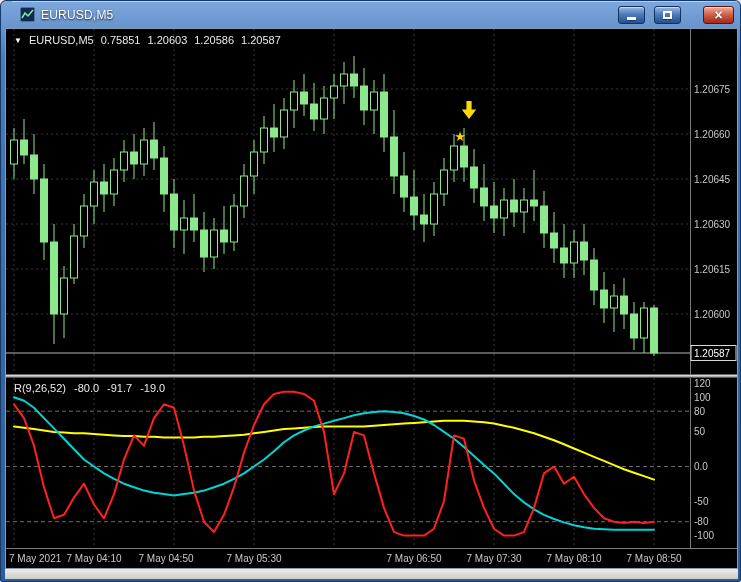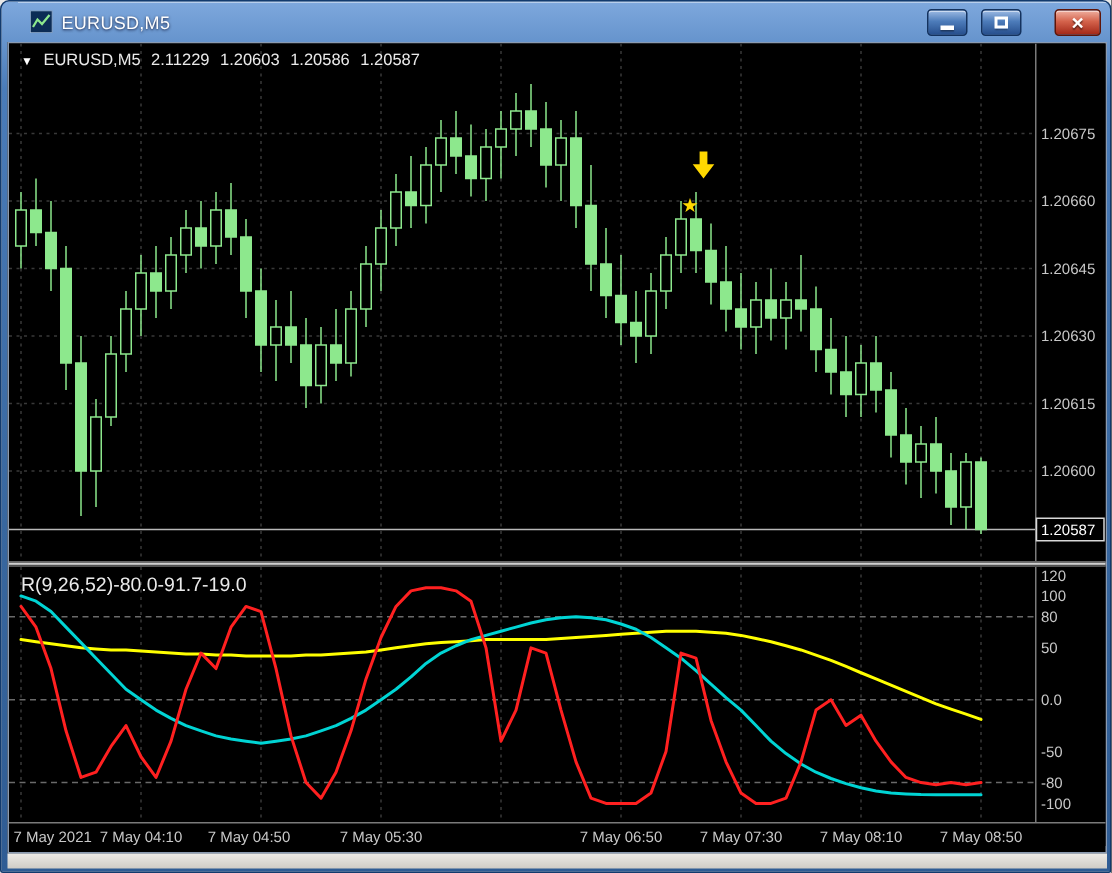--- a/index.html
+++ b/index.html
@@ -18,21 +18,21 @@
   .glyph-close{color:#fff;font-size:14px;font-weight:bold;line-height:1;text-shadow:0 1px 1px rgba(0,0,0,.5);}
   .content{position:absolute;left:4px;top:27px;width:733px;height:541px;background:#000;border:1px solid #8a9ab0;}
   .panel{position:absolute;left:0;display:block;background:#000;}
   #main-svg{top:0;}
   .splitter{position:absolute;left:0;top:345px;width:731px;height:4px;background:linear-gradient(#f0f0f0,#b8b8b8 60%,#989898);border-top:1px solid #666;border-bottom:1px solid #555;}
   #ind-svg{top:349px;}
   .time-axis{position:absolute;left:0;top:519px;width:731px;height:16px;background:#000;border-top:1px solid #7a7a7a;}
   .tlabel{position:absolute;top:4px;color:#c8c8c8;font-size:10px;white-space:nowrap;}
   .chart-header{position:absolute;left:8px;top:5px;color:#eaeaea;font-size:11px;display:flex;gap:7px;align-items:center;z-index:3;}
   .menu-arrow{font-size:8px;color:#fff;cursor:pointer;}
-  .ind-header{position:absolute;left:8px;top:353px;color:#eaeaea;font-size:13px;display:flex;gap:0;z-index:3;}
+  .ind-header{position:absolute;left:8px;top:353px;color:#eaeaea;font-size:11px;display:flex;gap:8px;z-index:3;}
   .status-strip{position:absolute;left:4px;top:568px;width:733px;height:10px;background:linear-gradient(#eceae6,#cfccc6);}
   svg text{font-family:"Liberation Sans",sans-serif;}
   svg text.tick{font-size:10px;fill:#c8c8c8;}
   svg .grid{stroke:#383838;stroke-dasharray:2 3;}
   svg .level{stroke:#6a6a6a;stroke-dasharray:4 3;}
   svg .axis{stroke:#7a7a7a;}
   svg .bid{stroke:#b8b8b8;}
   svg .bidbox{fill:#000;stroke:#d8d8d8;}
   svg text.bidtick{font-size:10px;fill:#fff;}
 </style>
@@ -219,21 +219,21 @@
         <text class="tick" x="688" y="198.5">1.20630</text>
         <text class="tick" x="688" y="243.5">1.20615</text>
         <text class="tick" x="688" y="288.5">1.20600</text>
         <rect class="bidbox" x="685" y="316.5" width="45" height="15"></rect>
         <text class="bidtick" x="688" y="327.5">1.20587</text>
       </svg>
 
     <div class="chart-header">
       <span class="menu-arrow">▼</span>
       <span>EURUSD,M5</span>
-      <span>2.11229</span>
+      <span>0.75851</span>
       <span>1.20603</span>
       <span>1.20586</span>
       <span>1.20587</span>
     </div>
 
     <div class="splitter"></div>
 
     <svg id="ind-svg" class="panel" width="731" height="170">
         <line class="grid" x1="8" y1="0" x2="8" y2="170"></line>
         <line class="grid" x1="88" y1="0" x2="88" y2="170"></line>

